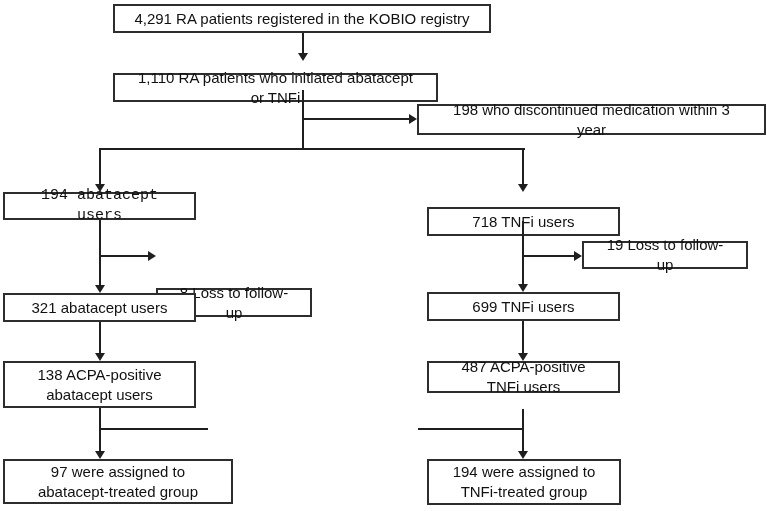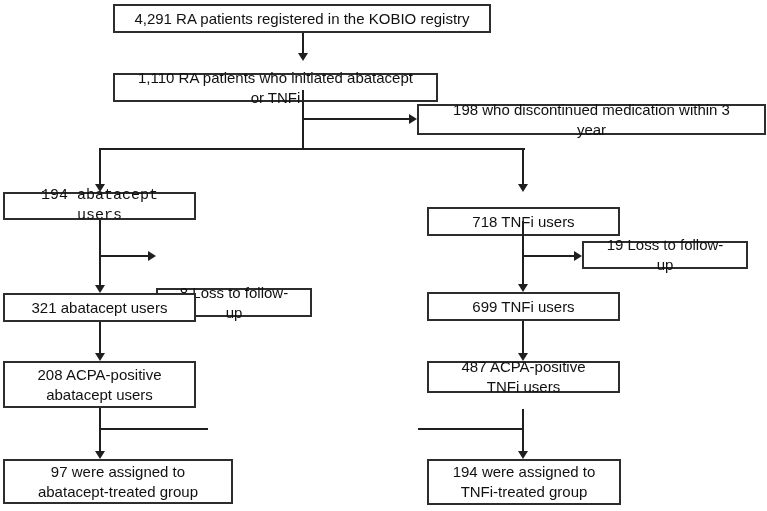--- a/index.html
+++ b/index.html
@@ -104,21 +104,21 @@
 
   <div class="node" id="n-registry">4,291 RA patients registered in the KOBIO registry</div>
   <div class="node" id="n-initiated">1,110 RA patients who initiated abatacept or TNFi</div>
   <div class="node" id="n-discontinued">198 who discontinued medication within 3 year</div>
   <div class="node" id="n-aba194">194 abatacept users</div>
   <div class="node" id="n-tnf718">718 TNFi users</div>
   <div class="node" id="n-loss8">8 Loss to follow-up</div>
   <div class="node" id="n-loss19">19 Loss to follow-up</div>
   <div class="node" id="n-aba186">321 abatacept users</div>
   <div class="node" id="n-tnf699">699 TNFi users</div>
-  <div class="node" id="n-aba-acpa">208 ACPA-positive
+  <div class="node" id="n-aba-acpa">138 ACPA-positive
 abatacept users</div>
   <div class="node" id="n-tnf-acpa">487 ACPA-positive
 TNFi users</div>
   <div class="node" id="n-aba-assigned">97 were assigned to
 abatacept-treated group</div>
   <div class="node" id="n-tnf-assigned">194 were assigned to
 TNFi-treated group</div>
 
   <div class="line" id="l-stem1"></div>
   <div class="arrow-down" id="a-stem1"></div>

